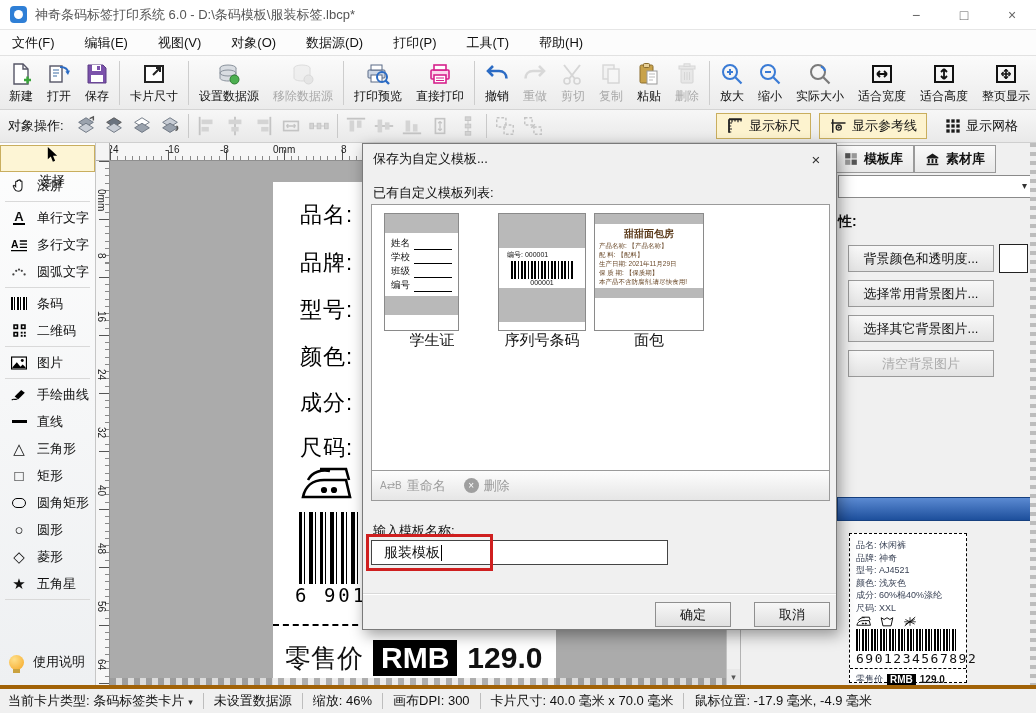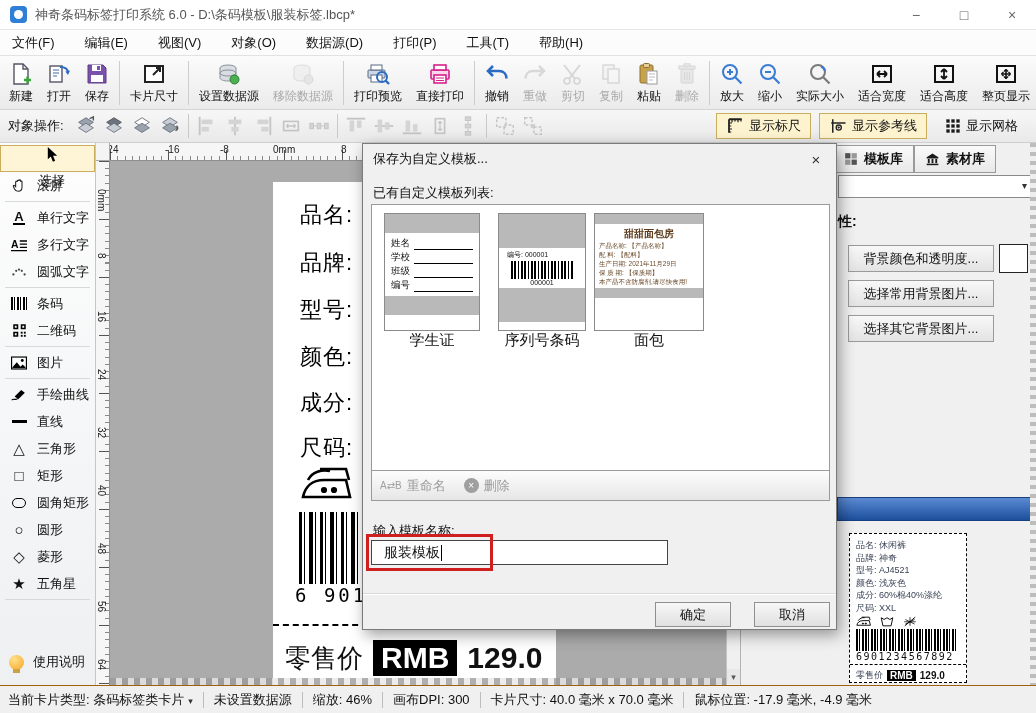--- a/index.html
+++ b/index.html
@@ -104,32 +104,32 @@
   .rbtn.disabled { color:#aaa; }
   .swatch { position:absolute; left:258px; top:101px; width:29px; height:29px; background:#fff; border:1px solid #222; }
   .bluebar { position:absolute; left:96px; top:354px; width:194px; height:24px;
              background:linear-gradient(#5b8ad2,#1d4f9c); border:1px solid #16407f; }
   .preview-card { position:absolute; left:108px; top:390px; width:118px; height:150px; background:#fff;
                   border:1px dashed #000; padding:5px 6px 0 6px; }
   .pv-row { font-size:9px; color:#3a4356; line-height:12.5px; white-space:nowrap; }
   .pv-icons { display:flex; gap:9px; margin:2px 0 2px 0; align-items:center; }
   .pv-bc { width:100px; height:22px; margin-top:1px;
            background:repeating-linear-gradient(90deg,#000 0 2px,#fff 2px 3px,#000 3px 4px,#fff 4px 6px,#000 6px 8px,#fff 8px 9px); }
-  .pv-digits { font-size:10px; letter-spacing:1.5px; font-family:"DejaVu Sans Mono",monospace; }
+  .pv-digits { font-size:13px; letter-spacing:1.5px; font-family:"DejaVu Sans Mono",monospace; }
   .pv-dash { border-top:1px dashed #000; margin:2px -6px 0 -6px; }
   .pv-price { display:flex; align-items:center; gap:4px; margin-top:4px; }
   .pv-price .w { font-size:9px; color:#3a4356; }
   .pv-price .c { background:#000; color:#fff; font-size:10px; font-weight:bold; padding:0 3px; }
   .pv-price .v { font-size:10px; font-weight:bold; }
   .rscroll { position:absolute; right:0; top:0; width:6px; height:542px;
              background:repeating-linear-gradient(180deg,#bdbdbd 0 4px,#efefef 4px 9px); }
 
   
   .statusbar { position:absolute; left:0; bottom:0; width:1036px; height:28px; background:#f0f0f0;
-               border-top:1px solid #a16207; display:flex; align-items:center; padding-left:8px; }
+               border-top:4px solid #a16207; display:flex; align-items:center; padding-left:8px; }
   .seg { white-space:nowrap; padding:0 10px; }
   .seg:first-child { padding-left:0; }
   .ssep { width:1px; height:16px; background:#bdbdbd; }
   .dd-arrow { font-size:9px; color:#333; margin-left:4px; }
 
   
   .dialog { position:absolute; left:362px; top:143px; width:475px; height:487px; background:#f0f0f0;
             border:1px solid #7a7a7a; box-shadow:3px 5px 14px rgba(0,0,0,.38); z-index:10; }
   .dlg-title { height:30px; display:flex; align-items:center; padding-left:10px; font-size:13px; }
   .dlg-close { margin-left:auto; width:40px; height:30px; display:flex; align-items:center; justify-content:center; font-size:15px; color:#333; }
@@ -756,20 +756,21 @@
     </div>
   </div>
   <div class="rcombo">
     <span class="da">▾</span>
   </div>
   <div class="prop-label">性:</div>
   <div class="rbtn" style="top:102px">背景颜色和透明度...</div>
   <div class="swatch"></div>
   <div class="rbtn" style="top:137px">选择常用背景图片...</div>
   <div class="rbtn" style="top:172px">选择其它背景图片...</div>
+  <div class="rbtn disabled" style="top:207px">清空背景图片</div>
   <div class="bluebar"></div>
 
   <div class="preview-card">
     <div class="pv-row">品名: 休闲裤</div>
     <div class="pv-row">品牌: 神奇</div>
     <div class="pv-row">型号: AJ4521</div>
     <div class="pv-row">颜色: 浅灰色</div>
     <div class="pv-row">成分: 60%棉40%涤纶</div>
     <div class="pv-row">尺码: XXL</div>
     <div class="pv-icons">
@@ -824,21 +825,21 @@
 <div class="dialog">
   <div class="dlg-title">
     <span>保存为自定义模板...</span>
     <span class="dlg-close">×</span>
   </div>
   <div class="dlg-list-label">已有自定义模板列表:</div>
 
   <div class="dlg-listbox">
 
     <div class="thumb" style="left:12px; width:96px;">
-      <div class="card" style="width:96px;height:118px;">
+      <div class="card" style="width:75px;height:118px;">
         <div class="band" style="height:19px;"></div>
         <div style="padding-top:3px;">
           <div class="t1-row">
               <span>姓名</span>
               <span class="ul"></span>
             </div>
           <div class="t1-row">
               <span>学校</span>
               <span class="ul"></span>
             </div>

